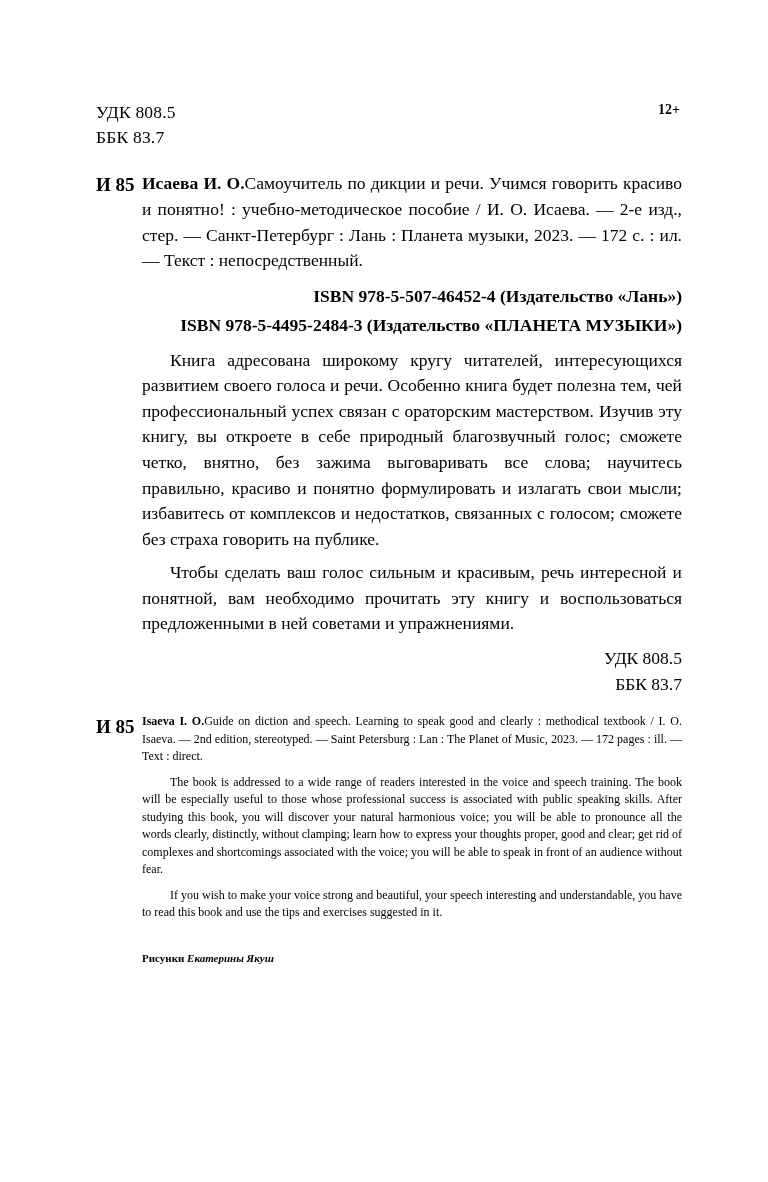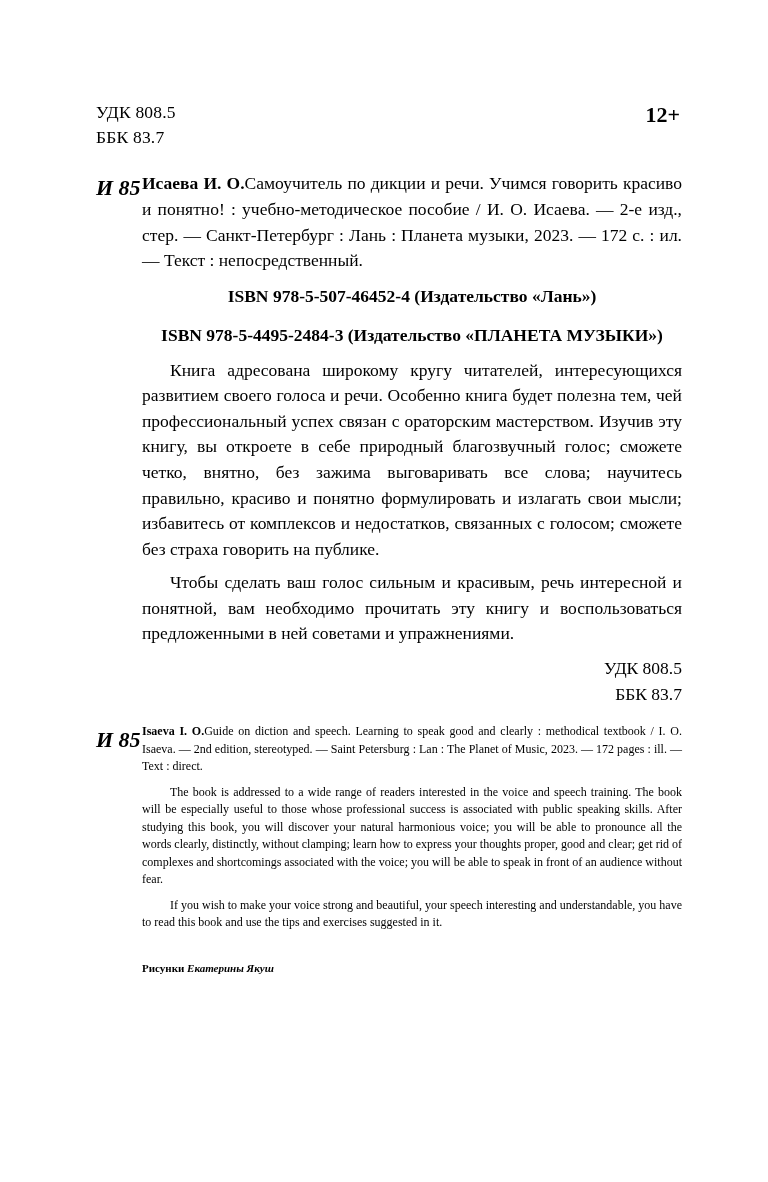--- a/index.html
+++ b/index.html
@@ -29,53 +29,52 @@
     display: flex;
     justify-content: space-between;
     align-items: flex-start;
   }
   .codes {
     font-size: 17.5px;
     line-height: 1.45;
     letter-spacing: 0.2px;
   }
   .age-mark {
-    font-size: 22px;
+    font-size: 14px;
     font-weight: bold;
     padding-top: 2px;
     padding-right: 2px;
   }
 
   
   .record {
     display: flex;
     margin-top: 20px;
   }
   .record-sign {
     width: 46px;
     flex: 0 0 46px;
     font-weight: bold;
-    font-size: 22px;
+    font-size: 19px;
     line-height: 1.5;
-    font-style: italic;
   }
   .record-body {
     flex: 1 1 auto;
     font-size: 17.5px;
     line-height: 1.48;
     text-align: justify;
   }
   .author {
     font-weight: bold;
   }
   .isbn {
     font-weight: bold;
     margin-top: 9px;
     line-height: 1.5;
-    text-align: center;
+    text-align: right;
   }
   .para {
     text-indent: 28px;
     margin-top: 8px;
     text-align: justify;
     line-height: 1.46;
   }
   .para.first {
     margin-top: 10px;
   }
@@ -120,21 +119,21 @@
       <div>ББК 83.7</div>
     </div>
     <div class="age-mark">12+</div>
   </div>
 
   <div class="record">
     <div class="record-sign">И 85</div>
     <div class="record-body">
       <span class="author">Исаева И. О.</span><span>Самоучитель по дикции и речи. Учимся говорить красиво и понятно! : учебно-методическое пособие / И. О. Исаева. — 2-е изд., стер. — Санкт-Петербург : Лань : Планета музыки, 2023. — 172 с. : ил. — Текст : непосредственный.</span>
       <div class="isbn">ISBN 978-5-507-46452-4 (Издательство «Лань»)</div>
-      <div class="isbn" style="margin-top:12px">ISBN 978-5-4495-2484-3 (Издательство «ПЛАНЕТА МУЗЫКИ»)</div>
+      <div class="isbn" style="margin-top:2px">ISBN 978-5-4495-2484-3 (Издательство «ПЛАНЕТА МУЗЫКИ»)</div>
       <div class="para first">Книга адресована широкому кругу читателей, интересующихся развитием своего голоса и речи. Особенно книга будет полезна тем, чей профессиональный успех связан с ораторским мастерством. Изучив эту книгу, вы откроете в себе природный благозвучный голос; сможете четко, внятно, без зажима выговаривать все слова; научитесь правильно, красиво и понятно формулировать и излагать свои мысли; избавитесь от комплексов и недостатков, связанных с голосом; сможете без страха говорить на публике.</div>
       <div class="para">Чтобы сделать ваш голос сильным и красивым, речь интересной и понятной, вам необходимо прочитать эту книгу и воспользоваться предложенными в ней советами и упражнениями.</div>
       <div class="codes-right">
         <div>УДК 808.5</div>
         <div>ББК 83.7</div>
       </div>
     </div>
   </div>
 
   <div class="record eng">

